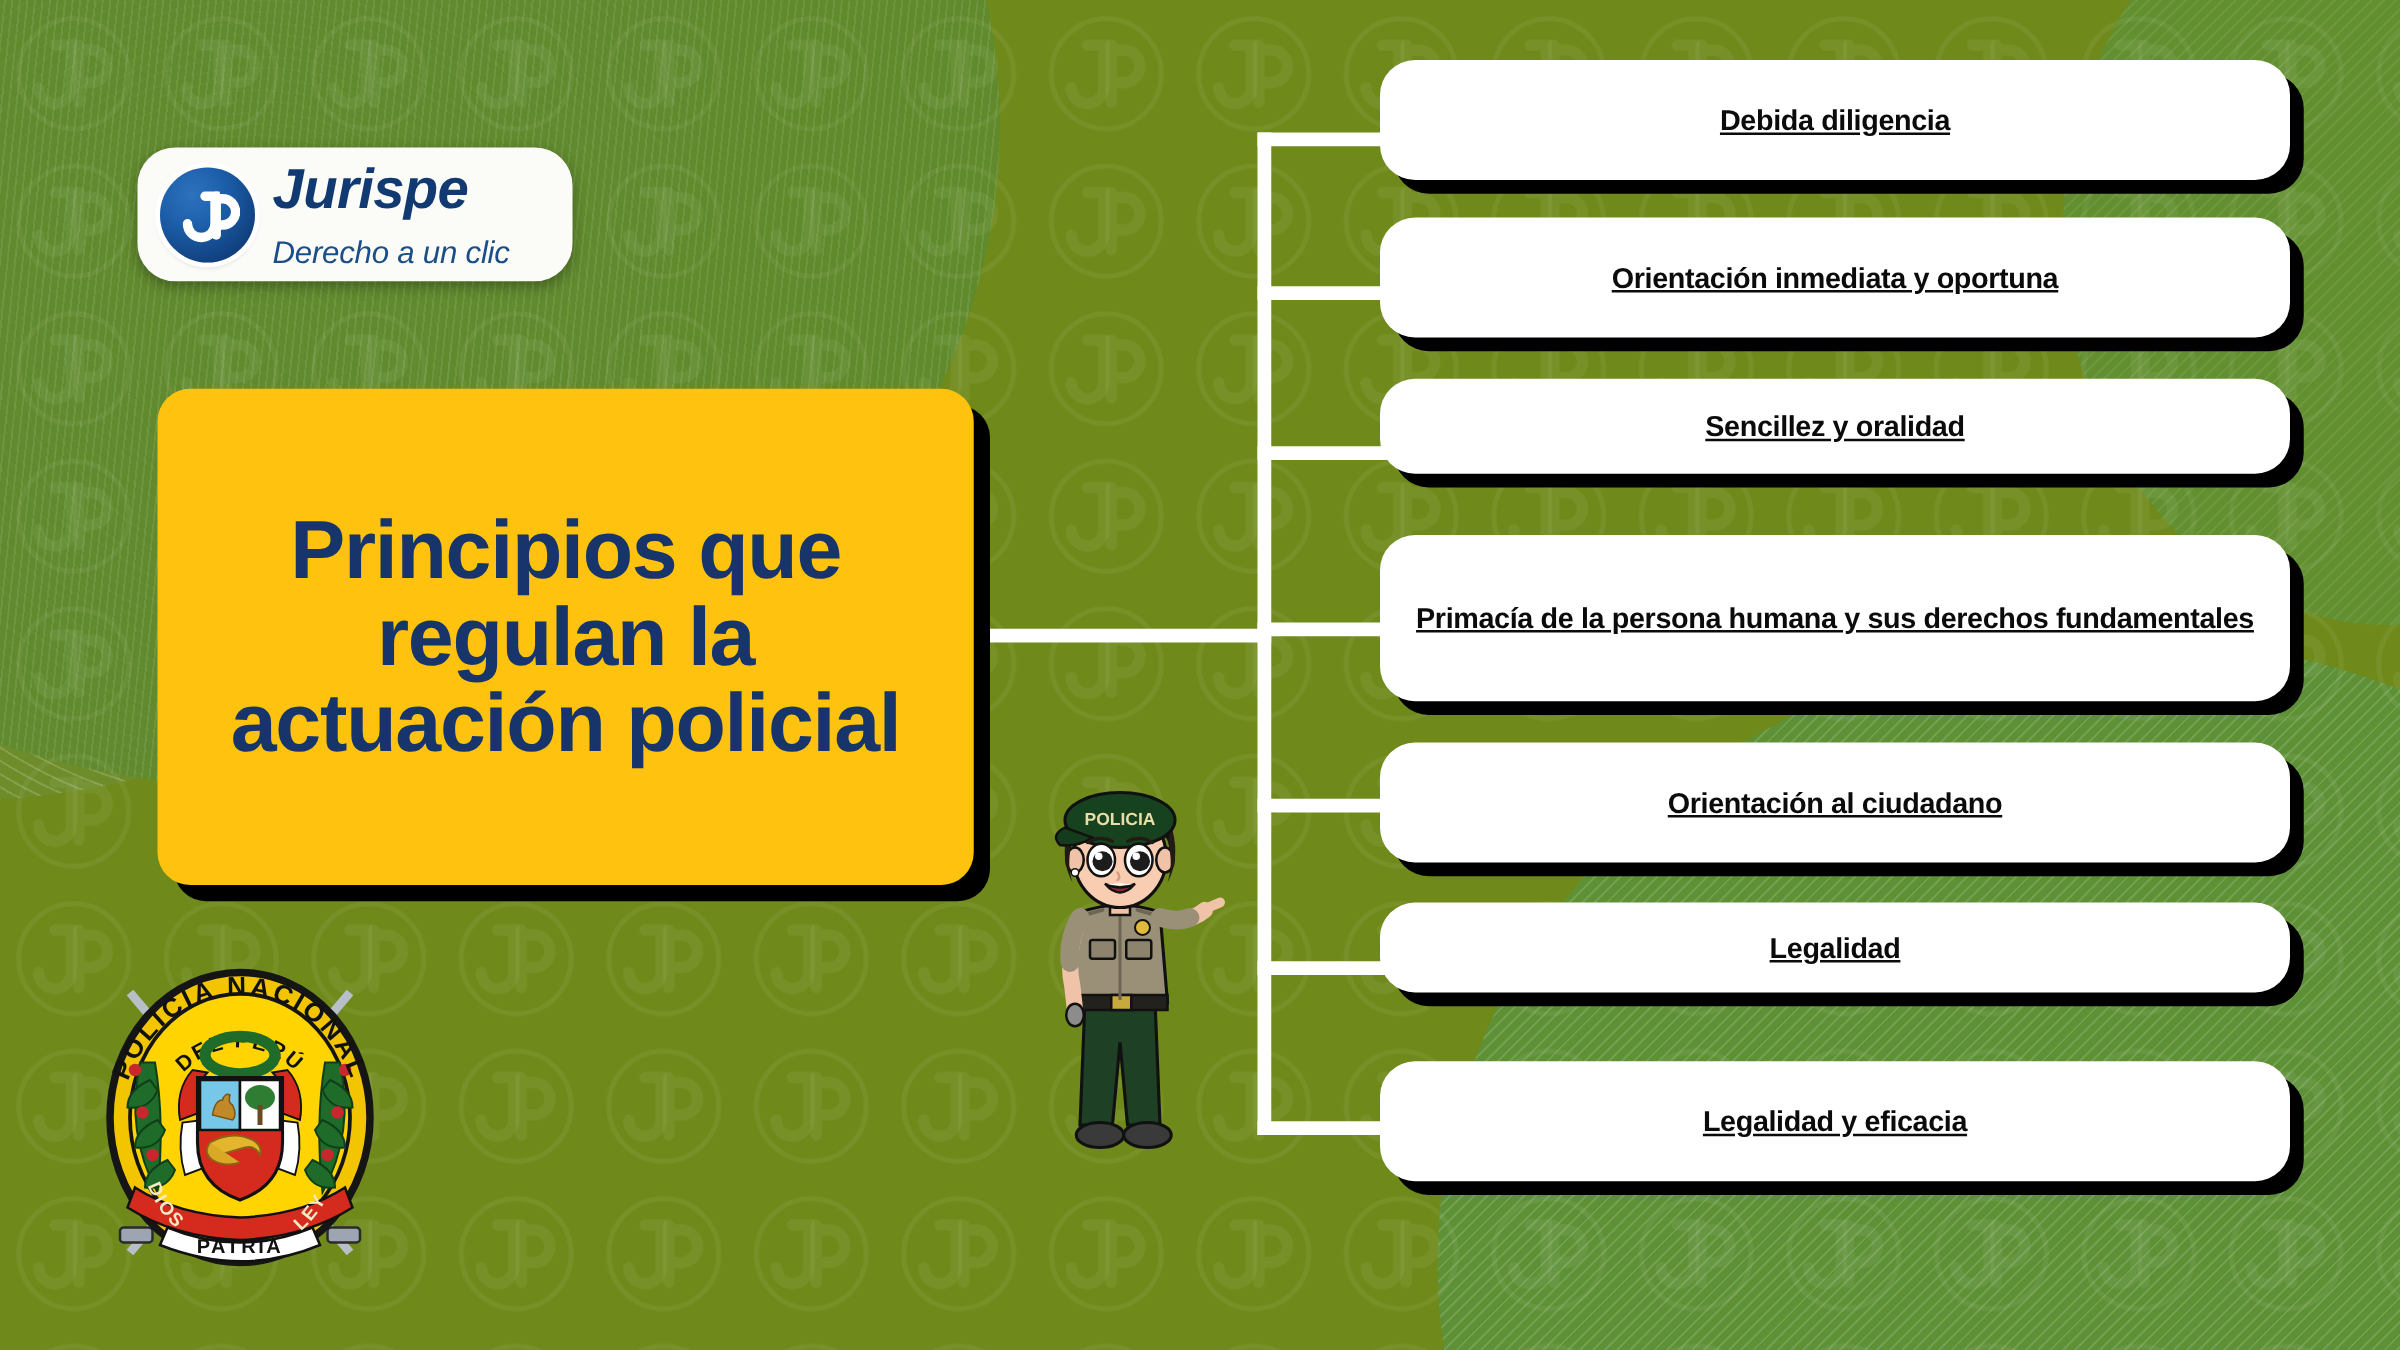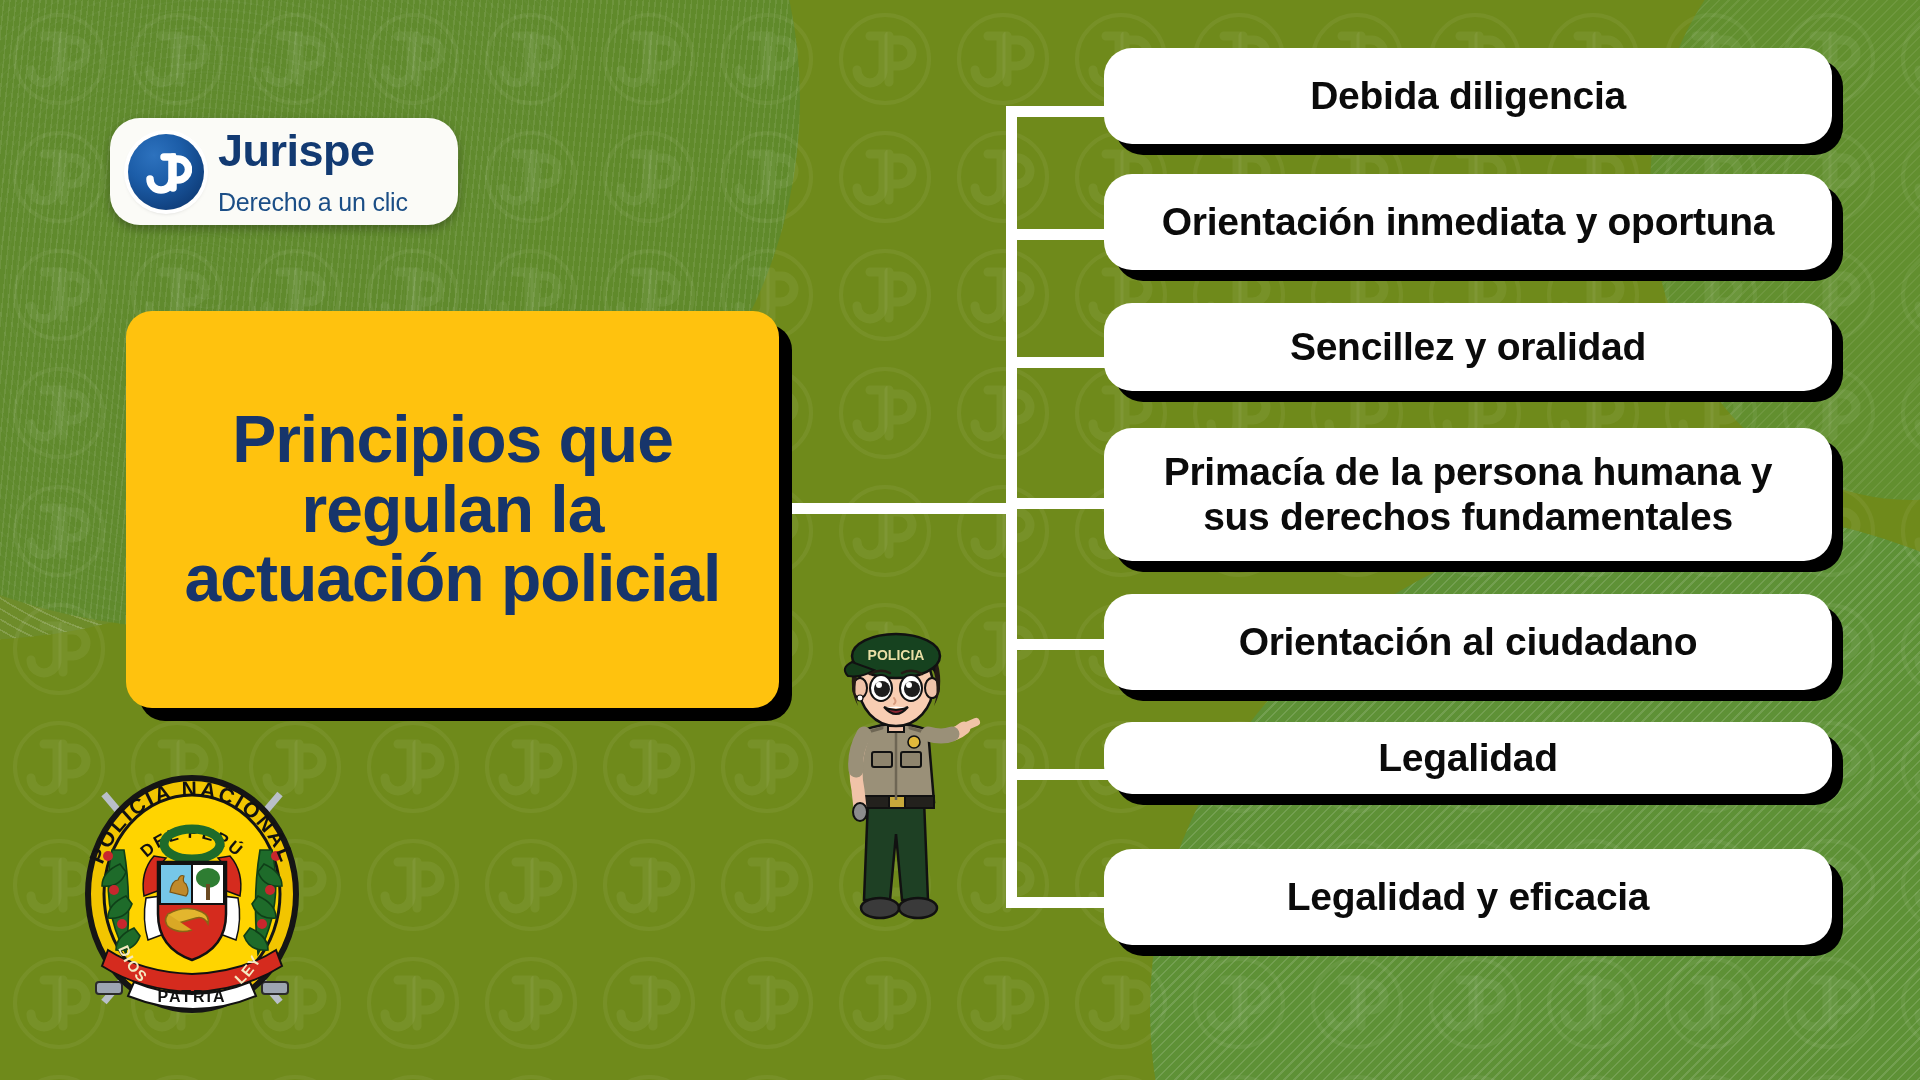--- a/index.html
+++ b/index.html
@@ -96,21 +96,21 @@
     flex: 0 0 76px;
     border-radius: 50%;
     background: radial-gradient(circle at 34% 28%, #2D72BE 0%, #1C5DA8 38%, #10407E 76%, #0B2F60 100%);
     box-shadow: 0 0 0 4px #FFFFFF, 0 2px 5px rgba(0,0,0,.35);
     position: relative;
     display: flex;
     align-items: center;
     justify-content: center;
   }
   .logo-mark svg { display: block; }
-  .logo-text { padding-left: 14px; line-height: 1; }
+  .logo-text { padding-left: 14px; line-height: 1; font-style: italic; }
   .logo-name {
     font-size: 45px;
     font-weight: bold;
     color: #123A72;
     letter-spacing: -.5px;
     display: block;
   }
   .logo-tag {
     font-size: 25px;
     color: #1B4E86;
@@ -156,25 +156,26 @@
     border-radius: 28px;
     box-shadow: 11px 11px 0 0 #000000;
     display: flex;
     align-items: center;
     justify-content: center;
     box-sizing: border-box;
     padding: 6px 26px;
   }
   .item-label {
     color: #0B0B0B;
-    font-size: 39px;
+    font-size: 23px;
     font-weight: bold;
     text-align: center;
     line-height: 1.14;
     letter-spacing: -.3px;
+    text-decoration: underline;
   }
 
   
   .officer {
     position: absolute;
     left: 806px;
     top: 612px;
     width: 180px;
     height: 332px;
   }
@@ -266,21 +267,21 @@
   <div class="title-card">
     <div class="title-text">Principios que regulan la actuación policial</div>
   </div>
 
   <div class="item-box" style="top:48px; height:96px;">
     <span class="item-label">Debida diligencia</span>
   </div>
   <div class="item-box" style="top:174px; height:96px;">
     <span class="item-label">Orientación inmediata y oportuna</span>
   </div>
-  <div class="item-box" style="top:303px; height:88px;">
+  <div class="item-box" style="top:303px; height:76px;">
     <span class="item-label">Sencillez y oralidad</span>
   </div>
   <div class="item-box" style="top:594px; height:96px;">
     <span class="item-label">Orientación al ciudadano</span>
   </div>
   <div class="item-box" style="top:428px; height:133px;">
     <span class="item-label">Primacía de la persona humana y sus derechos fundamentales</span>
   </div>
   <div class="item-box" style="top:722px; height:72px;">
     <span class="item-label">Legalidad</span>

